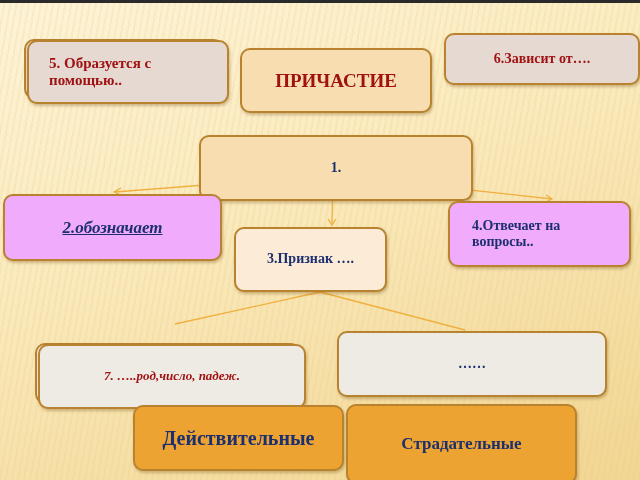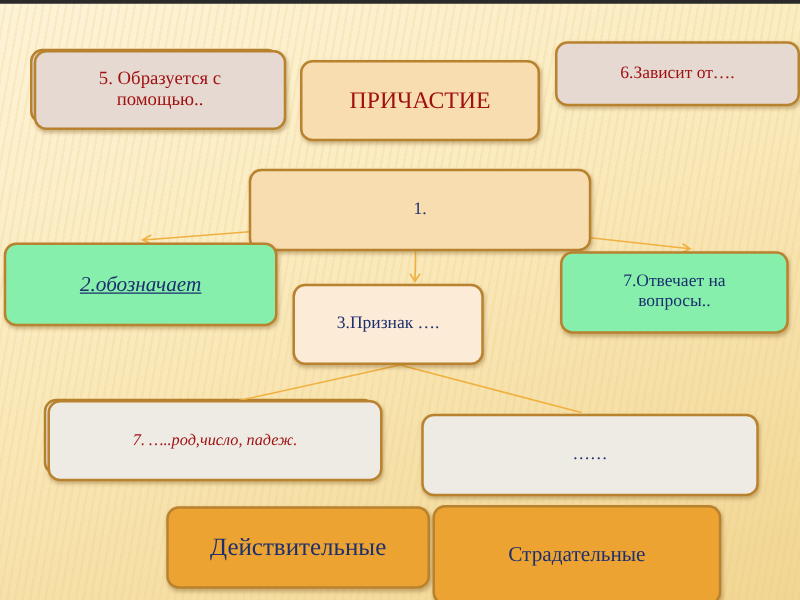--- a/index.html
+++ b/index.html
@@ -9,33 +9,33 @@
       background:
         repeating-linear-gradient(100deg, rgba(255,255,255,0.0) 0px, rgba(255,255,255,0.0) 4px, rgba(230,200,120,0.18) 4px, rgba(230,200,120,0.18) 6px),
         linear-gradient(160deg, #fdf3d8 0%, #fbecc2 35%, #f6e0a8 70%, #f1d592 100%);
     }
     .topbar { position: absolute; left: 0; top: 0; width: 640px; height: 3px; background: #2a2a2a; }
     svg.lines { position: absolute; left: 0; top: 0; width: 640px; height: 480px; }
     .box {
       position: absolute; box-sizing: border-box;
       border: 2px solid #b8822e; border-radius: 10px;
       display: flex; align-items: center; justify-content: center;
-      text-align: center; font-weight: normal; line-height: 1.15;
+      font-weight: bold; line-height: 1.15;
       box-shadow: 1px 2px 3px rgba(120,80,20,0.35);
     }
     .box.double::before {
       content: ""; position: absolute; left: -5px; top: -3px; right: 3px; bottom: 3px;
       border: 2px solid #b8822e; border-radius: 10px; z-index: -1; background: inherit;
     }
     .red { color: #a01212; }
     .blue { color: #1c2f6e; }
     .peach { background: #f8ddb0; margin-top: 27px; }
     .grey { background: #e5d9d2; }
     .cream { background: #fcebd7; }
-    .yellow { background: #86efac; }
+    .yellow { background: #f0abfc; }
     .light { background: #eeebe5; }
     .orange { background: #eda331; }
   </style>
 </head>
 <body>
 
 <div class="topbar"></div>
 
 <svg class="lines" viewBox="0 0 640 480">
   <g stroke="#f0b040" stroke-width="1.3" fill="none">
@@ -66,28 +66,28 @@
 
 <div class="box peach" style="left:199px; top:108px; width:274px; height:66px;">
   <span class="blue" style="font-size:14px;">1.</span>
 </div>
 
 <div class="box yellow" style="left:3px; top:194px; width:219px; height:67px;">
   <span class="blue" style="font-size:17px; font-style:italic; text-decoration:underline;">2.обозначает</span>
 </div>
 
 <div class="box yellow" style="left:448px; top:201px; width:183px; height:66px;">
-  <span class="blue" style="font-size:14px; padding:0 22px;">7.Отвечает на вопросы..</span>
+  <span class="blue" style="font-size:14px; padding:0 22px;">4.Отвечает на вопросы..</span>
 </div>
 
 <div class="box cream" style="left:234px; top:227px; width:153px; height:65px;">
   <span class="blue" style="font-size:14px;">3.Признак ….</span>
 </div>
 
-<div class="box light double" style="left:38px; top:320px; width:268px; height:65px;">
+<div class="box light double" style="left:38px; top:344px; width:268px; height:65px;">
   <span class="red" style="font-size:13px; font-style:italic;">7. …..род,число, падеж.</span>
 </div>
 
 <div class="box light" style="left:337px; top:331px; width:270px; height:66px;">
   <span class="blue" style="font-size:14px;">……</span>
 </div>
 
 <div class="box orange" style="left:94px; top:405px; width:211px; height:66px;margin-left:39px;">
   <span class="blue" style="font-size:20px;">Действительные</span>
 </div>

